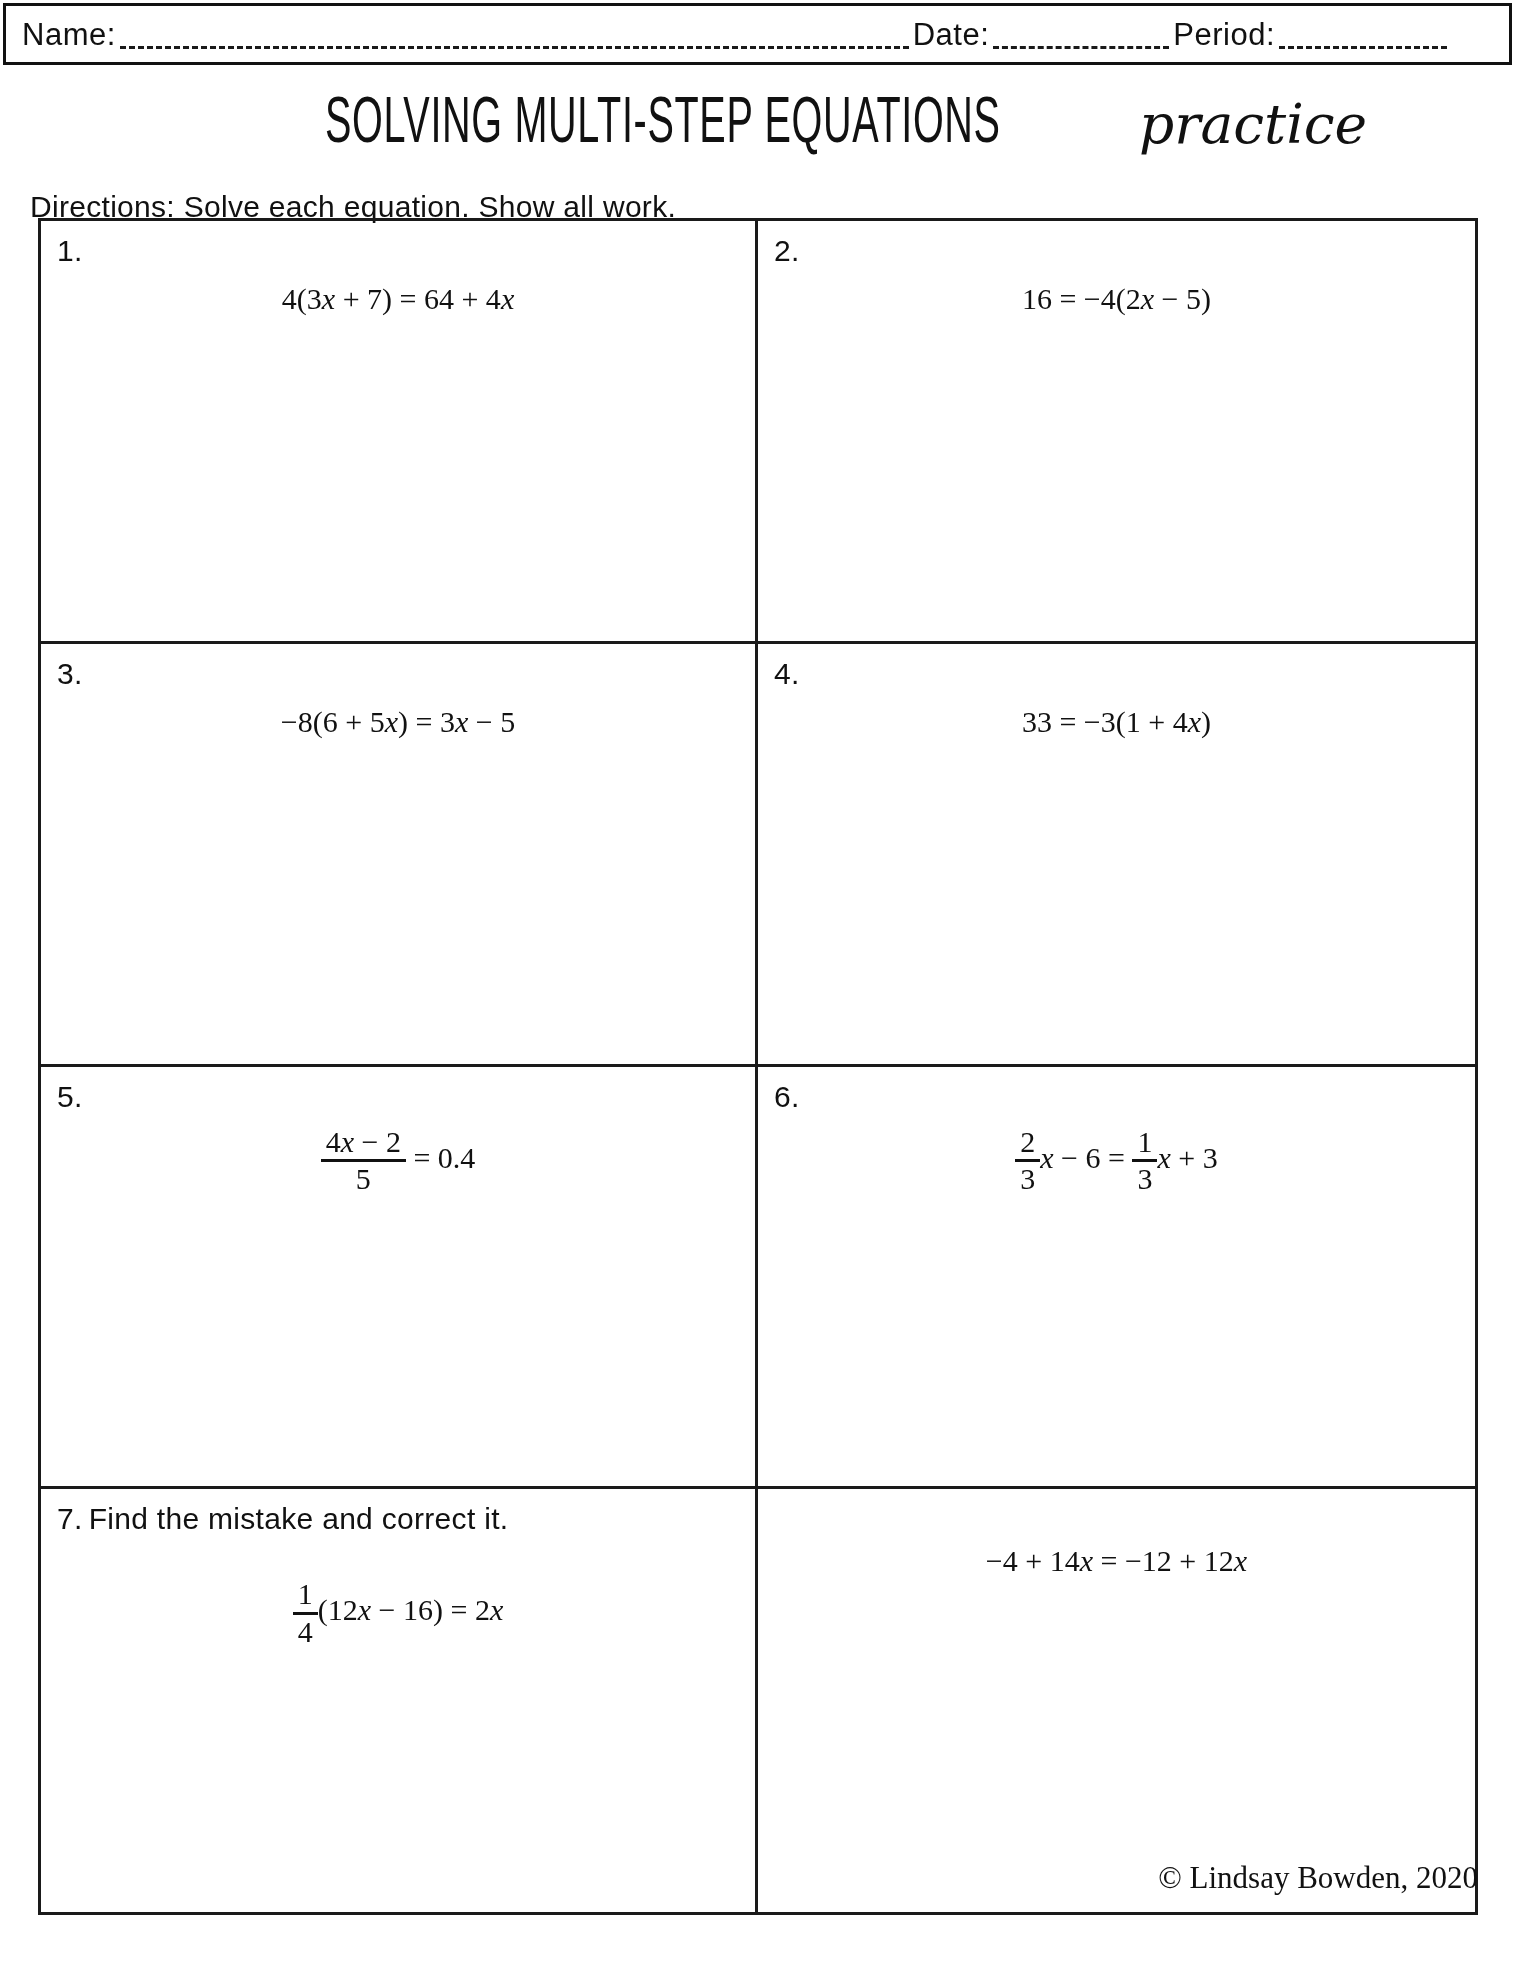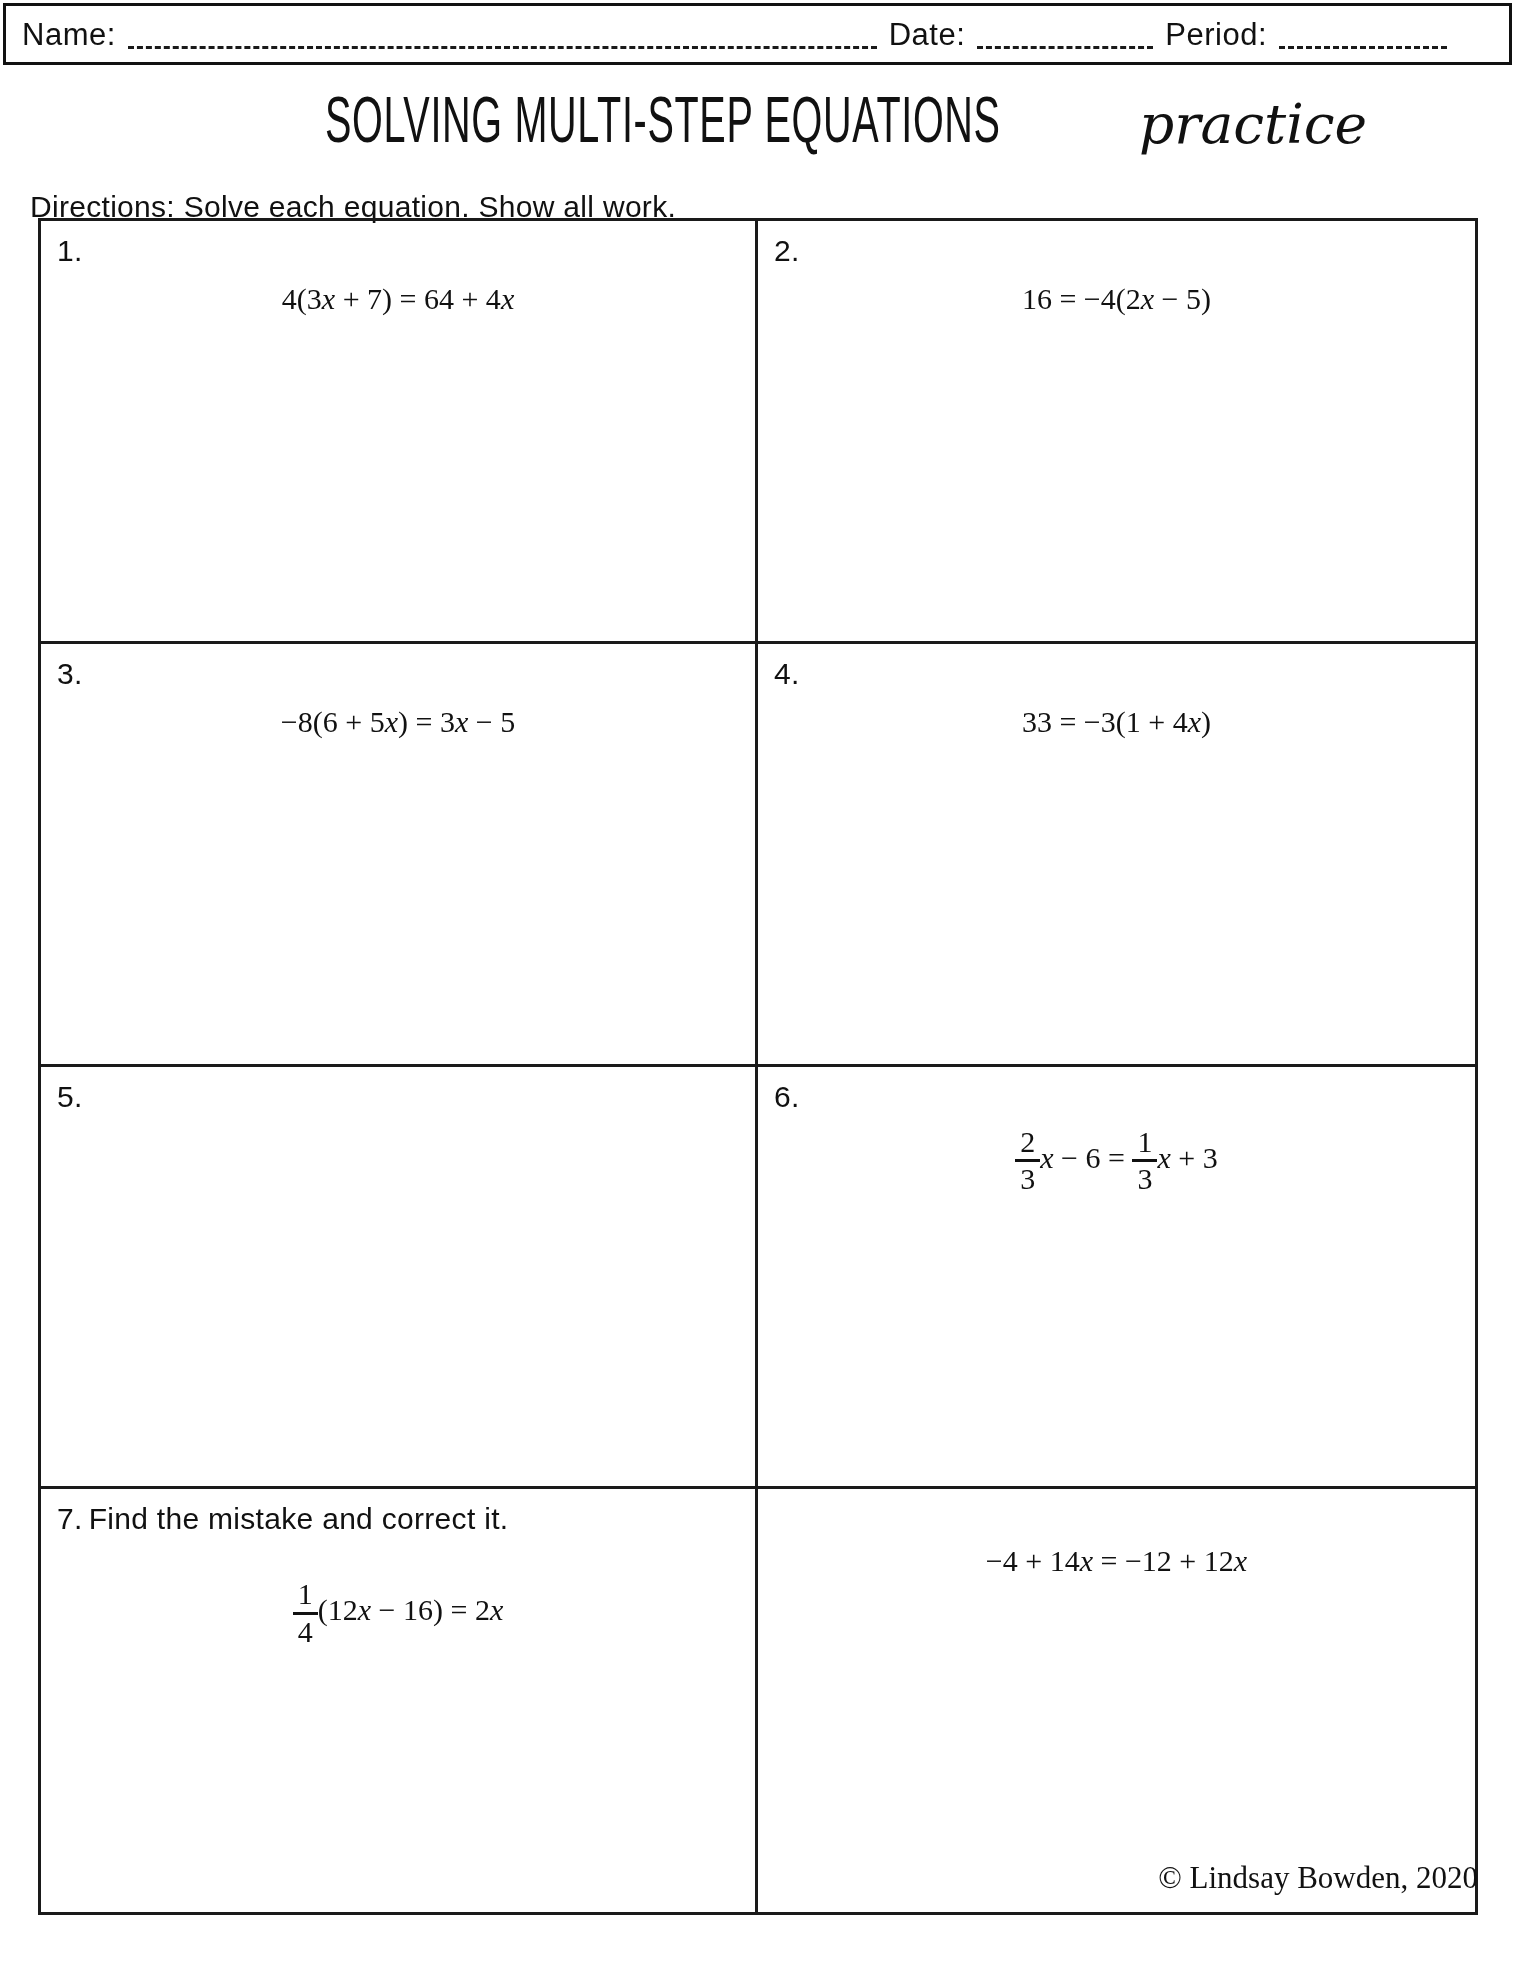--- a/index.html
+++ b/index.html
@@ -19,21 +19,20 @@
   
   .header-box {
     position: absolute;
     left: 3px; top: 3px;
     width: 1509px; height: 62px;
     border: 3px solid #111111;
     box-sizing: border-box;
     display: flex;
     align-items: flex-end;
     padding: 0 58px 0 16px;
-    gap: 8px;
   }
   .hb-label {
     font-size: 31px;
     line-height: 1;
     padding-bottom: 12px;
     white-space: nowrap;
     letter-spacing: 0.5px;
   }
   .hb-line {
     border-bottom: 3px dashed #1a1a1a;
@@ -187,20 +186,21 @@
     <div class="cell-head">
       <span class="pnum">4.</span><span class="pprompt"></span>
     </div>
     <div class="equation"><span>33&nbsp;=&nbsp;−3(1&nbsp;+&nbsp;4<i>x</i>)</span></div>
   </div>
 
   <div class="cell col-left row-mid">
     <div class="cell-head">
       <span class="pnum">5.</span><span class="pprompt"></span>
     </div>
+    <div class="equation"><span class="frac"><span class="num">4<i>x</i>&nbsp;−&nbsp;2</span><span class="den">5</span></span><span>&nbsp;=&nbsp;0.4</span></div>
   </div>
 
   <div class="cell row-mid">
     <div class="cell-head">
       <span class="pnum">6.</span><span class="pprompt"></span>
     </div>
     <div class="equation"><span class="frac"><span class="num">2</span><span class="den">3</span></span><span><i>x</i>&nbsp;−&nbsp;6&nbsp;=&nbsp;</span><span class="frac"><span class="num">1</span><span class="den">3</span></span><span><i>x</i>&nbsp;+&nbsp;3</span></div>
   </div>
 
   <div class="cell col-left row-last">

